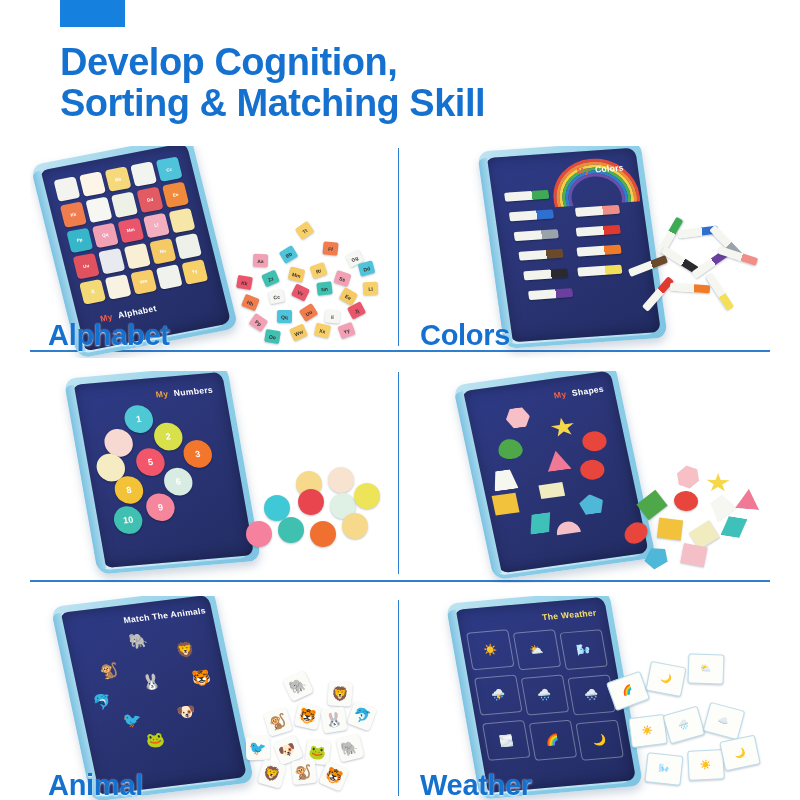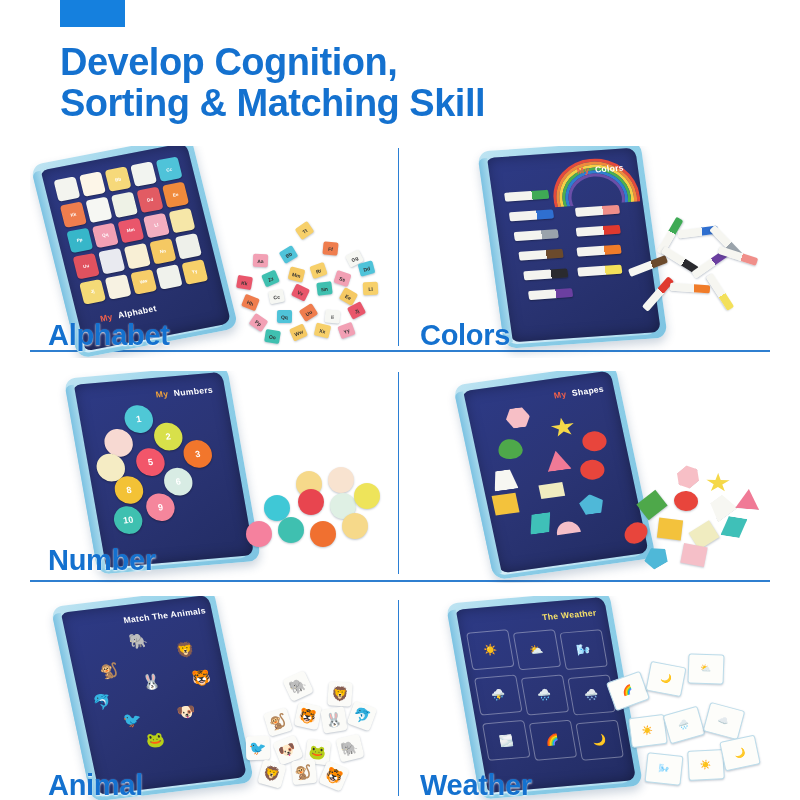--- a/index.html
+++ b/index.html
@@ -335,21 +335,20 @@
             <div class="pc" style="left: 22px; top: 28px; width: 26px; height: 26px; border-radius: 50%; background: rgb(63, 200, 214);"></div>
             <div class="pc" style="left: 56px; top: 22px; width: 26px; height: 26px; border-radius: 50%; background: rgb(232, 69, 79);"></div>
             <div class="pc" style="left: 88px; top: 26px; width: 26px; height: 26px; border-radius: 50%; background: rgb(223, 240, 228);"></div>
             <div class="pc" style="left: 112px; top: 16px; width: 26px; height: 26px; border-radius: 50%; background: rgb(238, 228, 90);"></div>
             <div class="pc" style="left: 4px; top: 54px; width: 26px; height: 26px; border-radius: 50%; background: rgb(245, 129, 158);"></div>
             <div class="pc" style="left: 36px; top: 50px; width: 26px; height: 26px; border-radius: 50%; background: rgb(63, 192, 176);"></div>
             <div class="pc" style="left: 68px; top: 54px; width: 26px; height: 26px; border-radius: 50%; background: rgb(240, 112, 48);"></div>
             <div class="pc" style="left: 100px; top: 46px; width: 26px; height: 26px; border-radius: 50%; background: rgb(246, 217, 138);"></div>
           </div>
       </div>
-      <div class="cell-label">Number</div>
     </div>
 
     <div class="cell c3">
       <div class="scene">
         <div class="book" style="left:78px;top:8px;transform:rotate(-12deg) skewY(4deg);">
           <div class="binding"></div>
           <div class="pages"></div>
           <div class="cover">
             <div class="booktitle" style="right:10px;top:12px;">
               <span style="color:#f0604a;">My</span>

